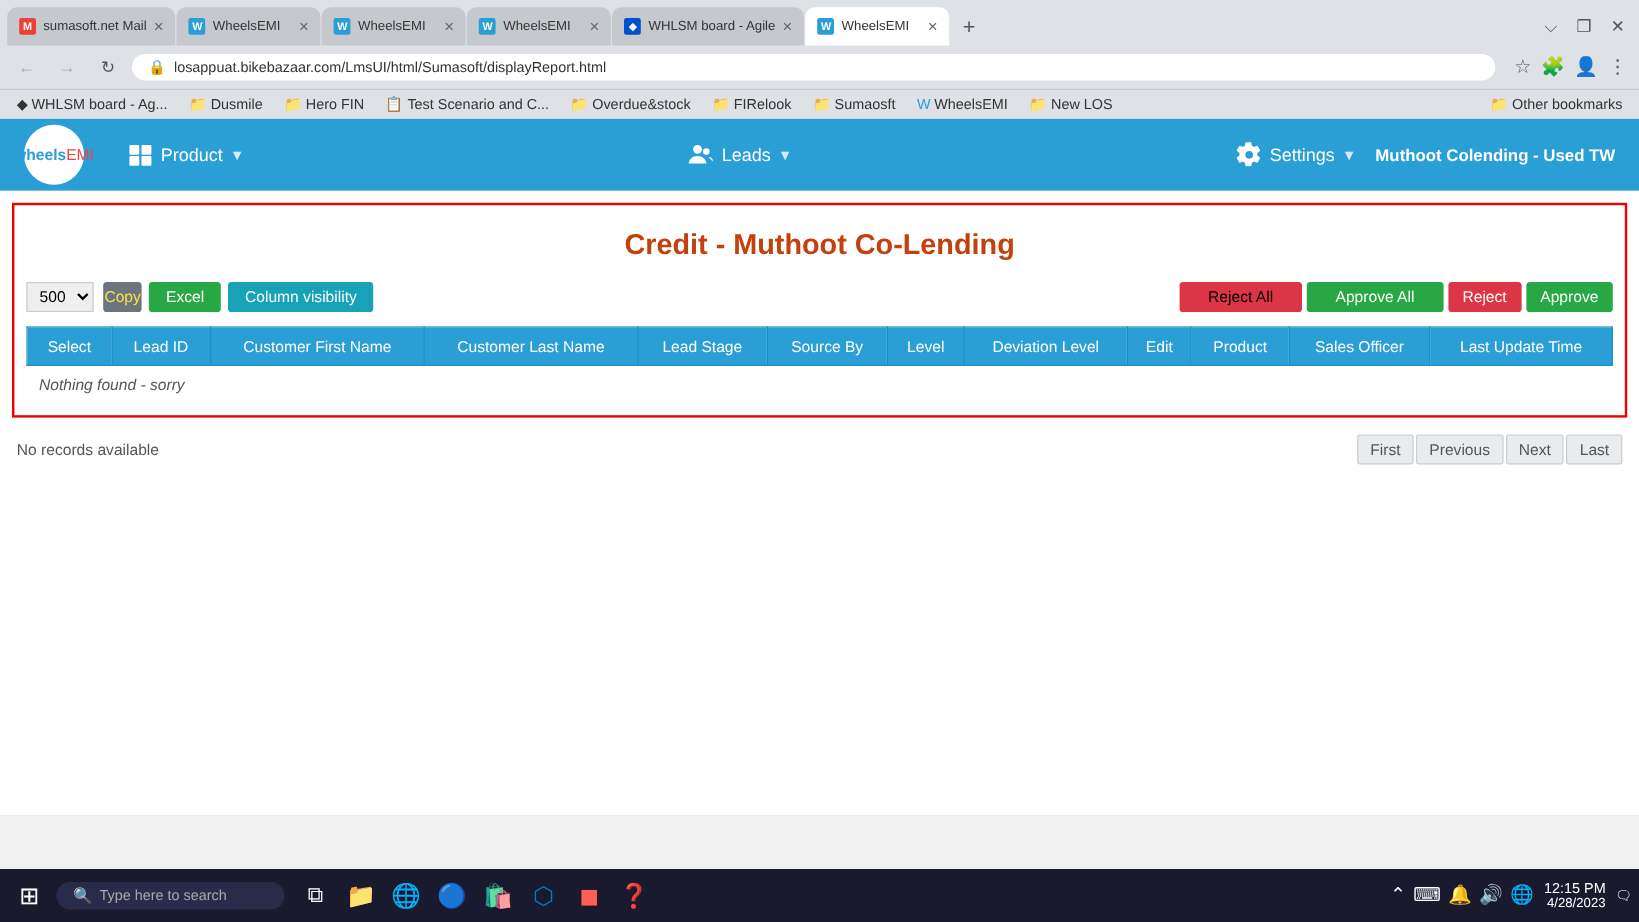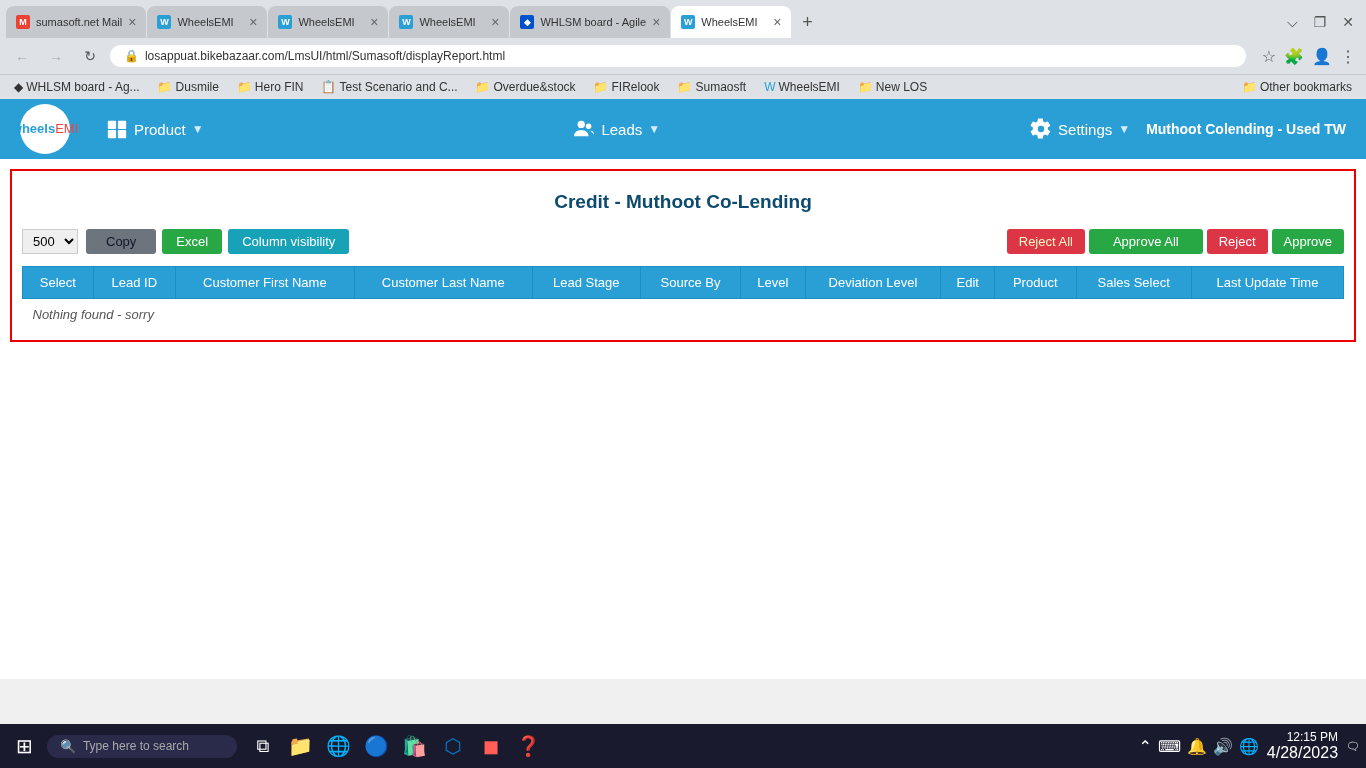--- a/index.html
+++ b/index.html
@@ -41,30 +41,30 @@
     .nav-item { color: #fff; display: flex; align-items: center; gap: 6px; padding: 8px 16px; font-size: 15px; cursor: pointer; border-radius: 4px; }
     .nav-item svg { width: 22px; height: 22px; fill: #fff; }
     .nav-dropdown { font-size: 12px; color: rgba(255,255,255,0.8); }
     .navbar-brand { margin-left: auto; color: #fff; font-weight: bold; font-size: 14px; }
 
     
     .main-content { padding: 10px; background: #fff; min-height: 520px; }
     
     .report-container { border: 2px solid #e00; padding: 10px; background: #fff; }
     
-    .report-title { text-align: center; font-size: 19px; font-weight: bold; padding: 10px 0 16px; color: #0c4a6e; }
+    .report-title { text-align: center; font-size: 24px; font-weight: bold; padding: 10px 0 16px; color: #c2410c; }
     
     .toolbar-row { display: flex; align-items: center; gap: 6px; margin-bottom: 12px; flex-wrap: wrap; }
     .entries-select { display: flex; align-items: center; gap: 4px; margin-right: 2px; }
     .entries-select select { border: 1px solid #ccc; padding: 3px 6px; font-size: 13px; }
-    .btn-copy { background: #6c757d; color: #0f172a; border: none; padding: 5px 20px; cursor: pointer; border-radius: 3px; font-size: 13px; }
+    .btn-copy { background: #6c757d; color: #fde047; border: none; padding: 5px 1px; cursor: pointer; border-radius: 3px; font-size: 13px; }
     .btn-excel { background: #28a745; color: #fff; border: none; padding: 5px 14px; cursor: pointer; border-radius: 3px; font-size: 13px; }
     .btn-colvis { background: #17a2b8; color: #fff; border: none; padding: 5px 14px; cursor: pointer; border-radius: 3px; font-size: 13px; }
     .action-btns { margin-left: auto; display: flex; gap: 4px; }
-    .btn-reject-all { background: #dc3545; color: #fef9c3; border: none; padding: 5px 12px; cursor: pointer; border-radius: 3px; font-size: 13px; }
+    .btn-reject-all { background: #dc3545; color: #000000; border: none; padding: 5px 24px; cursor: pointer; border-radius: 3px; font-size: 13px; }
     .btn-approve-all { background: #28a745; color: #fff; border: none; padding: 5px 24px; cursor: pointer; border-radius: 3px; font-size: 13px; }
     .btn-reject { background: #dc3545; color: #fff; border: none; padding: 5px 12px; cursor: pointer; border-radius: 3px; font-size: 13px; }
     .btn-approve { background: #28a745; color: #fff; border: none; padding: 5px 12px; cursor: pointer; border-radius: 3px; font-size: 13px; }
     .search-row { display: flex; align-items: center; gap: 6px; margin-left: 16px; }
     .search-label { font-size: 13px; }
     .search-input { border: 1px solid #ccc; padding: 4px 8px; width: 170px; font-size: 13px; }
 
     .data-table { width: 100%; border-collapse: collapse; font-size: 13px; }
     .data-table thead tr { background: #2a9fd6; color: #fff; padding-left: 20px; }
     .data-table thead th { padding: 8px 10px; border: 1px solid #1a8fc6; text-align: center; font-weight: normal; white-space: nowrap; }
@@ -81,21 +81,21 @@
     .start-btn { background: transparent; border: none; color: #fff; font-size: 20px; cursor: pointer; padding: 4px 10px; }
     .search-box { display: flex; align-items: center; background: #2a2a4a; border-radius: 20px; padding: 4px 14px; gap: 6px; margin: 0 4px; }
     .search-box input { background: transparent; border: none; color: #fff; font-size: 12px; outline: none; width: 140px; }
     .search-box input::placeholder { color: #aaa; }
     .taskbar-icons { display: flex; align-items: center; gap: 2px; margin: 0 4px; }
     .taskbar-icon { width: 36px; height: 36px; display: flex; align-items: center; justify-content: center; cursor: pointer; border-radius: 4px; }
     .tray { margin-left: auto; display: flex; align-items: center; gap: 8px; color: #fff; font-size: 11px; }
     .tray-icons { display: flex; gap: 6px; align-items: center; font-size: 16px; }
     .clock { text-align: right; }
     .clock .time { font-size: 12px; }
-    .clock .date { font-size: 16px; }
+    .clock .date { font-size: 11px; }
   </style>
 </head>
 <body>
 
 <div class="browser-chrome">
 
   <div class="tab-bar">
     <div class="tab">
       <div class="tab-favicon" style="background:#ea4335; color:#fff; font-size:9px; display:flex;align-items:center;justify-content:center; font-weight:bold;">M</div>
       <span class="tab-label">sumasoft.net Mail</span>
@@ -263,32 +263,41 @@
             <th>Select</th>
             <th>Lead ID</th>
             <th>Customer First Name</th>
             <th>Customer Last Name</th>
             <th>Lead Stage</th>
             <th>Source By</th>
             <th>Level</th>
             <th>Deviation Level</th>
             <th>Edit</th>
             <th>Product</th>
-            <th>Sales Select</th>
+            <th>Sales Officer</th>
             <th>Last Update Time</th>
           </tr>
         </thead>
         <tbody>
           <tr>
             <td colspan="12" class="no-records">Nothing found - sorry</td>
           </tr>
         </tbody>
       </table>
     </div>
 
+    <div class="pagination-row">
+      <span class="no-records-label">No records available</span>
+      <div class="pagination-btns">
+        <button class="pg-btn">First</button>
+        <button class="pg-btn">Previous</button>
+        <button class="pg-btn">Next</button>
+        <button class="pg-btn">Last</button>
+      </div>
+    </div>
   </div>
 </div>
 
 <div class="taskbar">
   <button class="start-btn">⊞</button>
   <div class="search-box">
     <span>🔍</span>
     <input type="text" placeholder="Type here to search" style="">
   </div>
   <div class="taskbar-icons">

